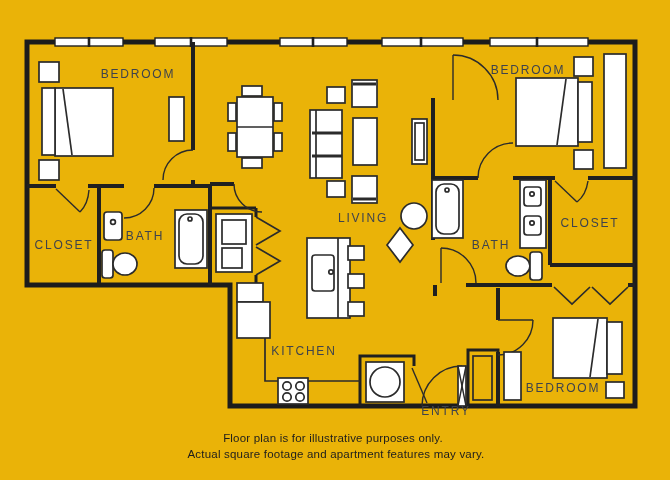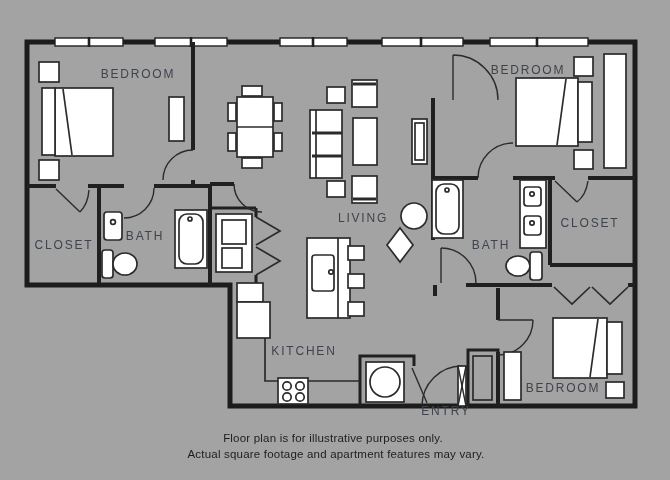--- a/index.html
+++ b/index.html
@@ -1,16 +1,16 @@
 <!DOCTYPE html>
 <html><head>
 <meta charset="utf-8">
 <style>
   html,body{margin:0;padding:0;background:#ffffff;}
-  .stage{position:relative;width:670px;height:480px;background:#a3a3a3;overflow:hidden;
+  .stage{position:relative;width:670px;height:480px;background:#eab308;overflow:hidden;
          font-family:"Liberation Sans",sans-serif;}
   svg{display:block;}
   .wall{stroke:#202020;stroke-width:4;fill:none;}
   .wall-outer{stroke:#1c1c1c;stroke-width:5;fill:none;}
   .wall-thin{stroke:#202020;stroke-width:3;fill:none;}
   .furn{stroke:#2b2b2b;stroke-width:1.7;fill:#ffffff;}
   .furnline{stroke:#2b2b2b;stroke-width:1.7;fill:none;}
   .accent{stroke:#2b2b2b;stroke-width:3;fill:none;}
   .door{stroke:#2b2b2b;stroke-width:1.4;fill:none;}
   .win{fill:#ffffff;stroke:#202020;stroke-width:1.4;}

